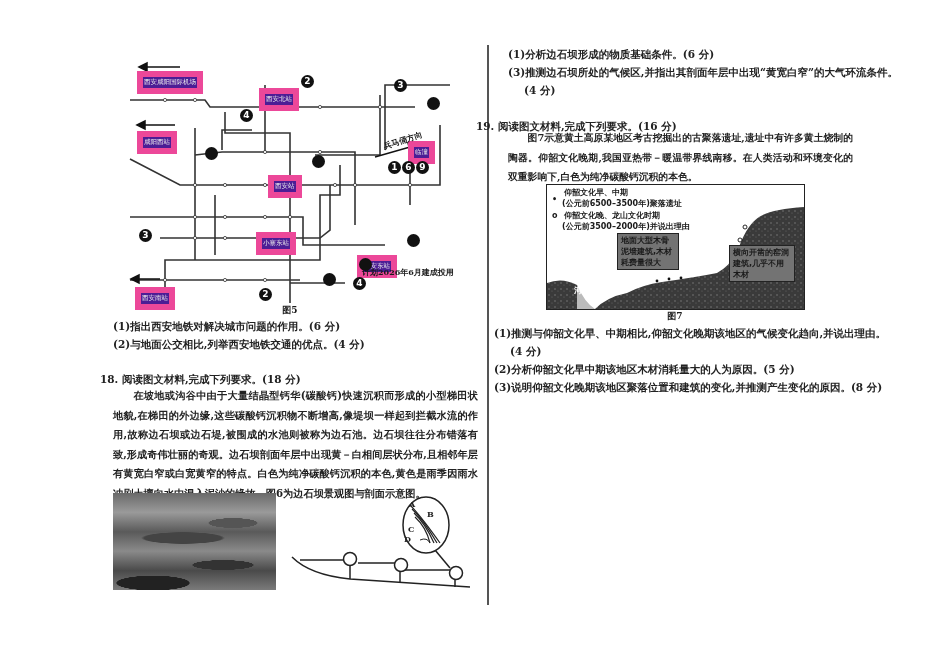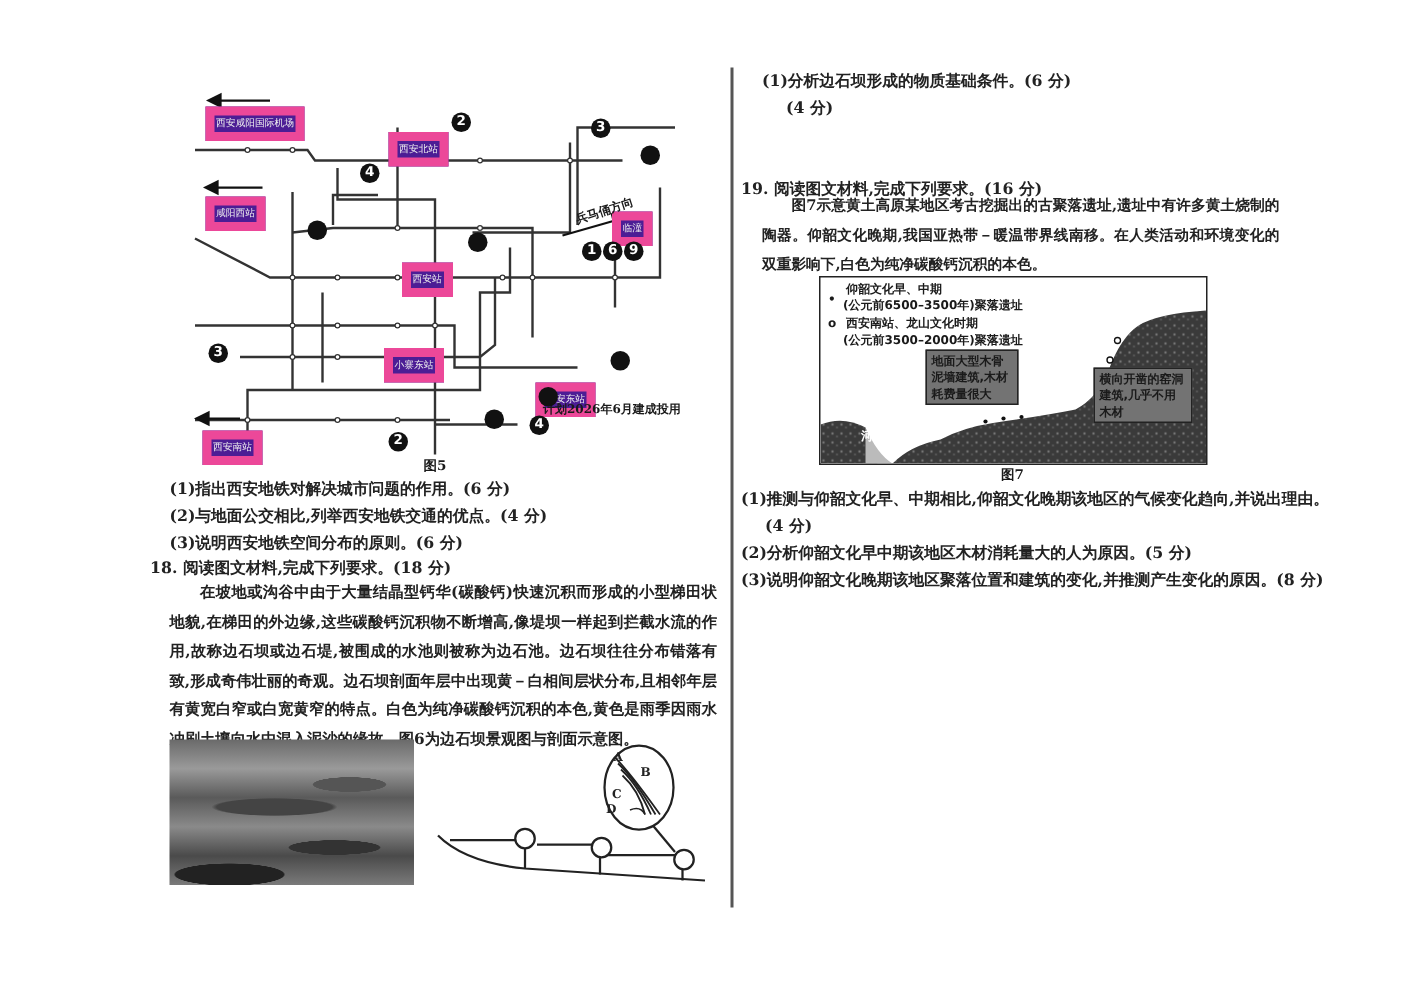--- a/index.html
+++ b/index.html
@@ -126,21 +126,20 @@
     <span class="dot-bl" style="left:187px;top:100px;"></span>
     <span class="dot-bl" style="left:282px;top:179px;"></span>
     <span class="dot-bl" style="left:234px;top:203px;"></span>
     <span class="dot-bl" style="left:198px;top:218px;"></span>
   </div>
   <div class="abs fig-cap" style="left:270px;top:304px;width:40px;">图5</div>
 
   <div class="abs" style="left:113px;top:317px;">
     <div class="q">(1)指出西安地铁对解决城市问题的作用。(6 分)</div>
     <div class="q">(2)与地面公交相比,列举西安地铁交通的优点。(4 分)</div>
-    <div class="q">(3)说明西安地铁空间分布的原则。(6 分)</div>
   </div>
 
   <div class="abs q" style="left:100px;top:370px;">18. 阅读图文材料,完成下列要求。(18 分)</div>
   <div class="abs para indent" style="left:113px;top:386px;width:365px;">在坡地或沟谷中由于大量结晶型钙华(碳酸钙)快速沉积而形成的小型梯田状地貌,在梯田的外边缘,这些碳酸钙沉积物不断增高,像堤坝一样起到拦截水流的作用,故称边石坝或边石堤,被围成的水池则被称为边石池。边石坝往往分布错落有致,形成奇伟壮丽的奇观。边石坝剖面年层中出现黄－白相间层状分布,且相邻年层有黄宽白窄或白宽黄窄的特点。白色为纯净碳酸钙沉积的本色,黄色是雨季因雨水冲刷土壤向水中混入泥沙的缘故。图6为边石坝景观图与剖面示意图。</div>
 
   <div class="photo"></div>
   <div class="abs" style="left:290px;top:495px;width:185px;height:95px;">
     <svg width="185" height="95" viewBox="0 0 185 95">
       <g stroke="#222" stroke-width="1.5" fill="none">
         <path d="M2,62 Q20,80 60,84 Q120,88 180,92"></path>
@@ -169,24 +168,25 @@
       </g>
     </svg>
   </div>
 </div>
 
 <div class="divider"></div>
 
 <div>
   <div class="abs" style="left:508px;top:45px;">
     <div class="q">(1)分析边石坝形成的物质基础条件。(6 分)</div>
+    <div class="q">(3)推测边石坝所处的气候区,并指出其剖面年层中出现“黄宽白窄”的大气环流条件。</div>
     <div class="q" style="padding-left:16px;">(4 分)</div>
   </div>
 
-  <div class="abs q" style="left:494px;top:117px;">19. 阅读图文材料,完成下列要求。(16 分)</div>
+  <div class="abs q" style="left:476px;top:117px;">19. 阅读图文材料,完成下列要求。(16 分)</div>
   <div class="abs para indent" style="left:508px;top:128px;width:345px;font-size:9.8px;">图7示意黄土高原某地区考古挖掘出的古聚落遗址,遗址中有许多黄土烧制的陶器。仰韶文化晚期,我国亚热带－暖温带界线南移。在人类活动和环境变化的双重影响下,白色为纯净碳酸钙沉积的本色。</div>
 
   <div class="fig7">
     <svg width="257" height="124" viewBox="0 0 257 124" style="position:absolute;left:0;top:0;">
       <defs>
         <pattern id="soil" width="6" height="6" patternUnits="userSpaceOnUse">
           <rect width="6" height="6" fill="#3a3a3a"></rect>
           <circle cx="2" cy="2" r="0.8" fill="#777"></circle>
           <circle cx="5" cy="4" r="0.6" fill="#666"></circle>
         </pattern>
@@ -205,22 +205,22 @@
           <circle cx="198" cy="42" r="2"></circle>
       </g>
     </svg>
     <div class="legend-t" style="left:5px;top:2px;">
       <span style="position:absolute;left:0;top:7px;">•</span>
       <div style="padding-left:12px;">仰韶文化早、中期</div>
       <div style="padding-left:10px;">(公元前6500–3500年)聚落遗址</div>
     </div>
     <div class="legend-t" style="left:5px;top:25px;">
       <span style="position:absolute;left:0;top:0;">o</span>
-      <div style="padding-left:12px;">西安南站、龙山文化时期</div>
-      <div style="padding-left:10px;">(公元前3500–2000年)聚落遗址</div>
+      <div style="padding-left:12px;">仰韶文化晚、龙山文化时期</div>
+      <div style="padding-left:10px;">(公元前3500–2000年)并说出理由</div>
     </div>
     <div class="callout" style="left:70px;top:48px;width:54px;white-space:normal;">地面大型木骨泥墙建筑,木材耗费量很大</div>
     <div class="callout" style="left:182px;top:60px;width:58px;white-space:normal;">横向开凿的窑洞建筑,几乎不用木材</div>
     <span class="abs" style="left:27px;top:100px;font-size:8px;color:#fff;font-weight:bold;font-family:'DejaVu Sans',sans-serif;">河流</span>
   </div>
   <div class="abs fig-cap" style="left:655px;top:310px;width:40px;">图7</div>
 
   <div class="abs" style="left:494px;top:324px;">
     <div class="q">(1)推测与仰韶文化早、中期相比,仰韶文化晚期该地区的气候变化趋向,并说出理由。</div>
     <div class="q" style="padding-left:16px;">(4 分)</div>

